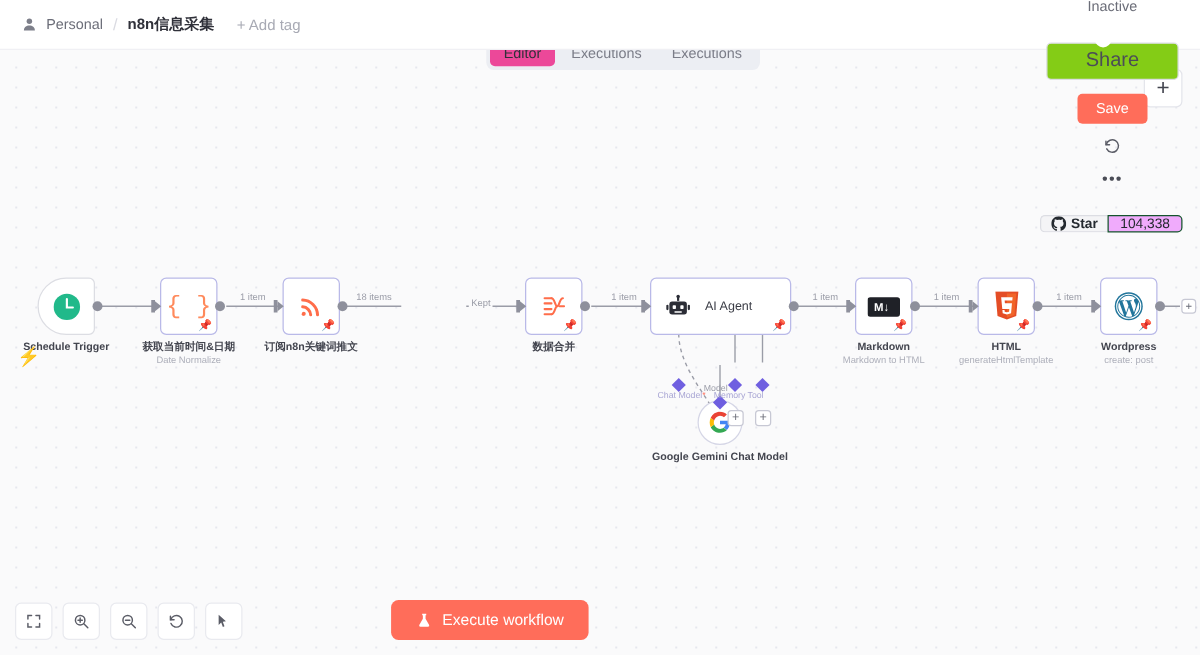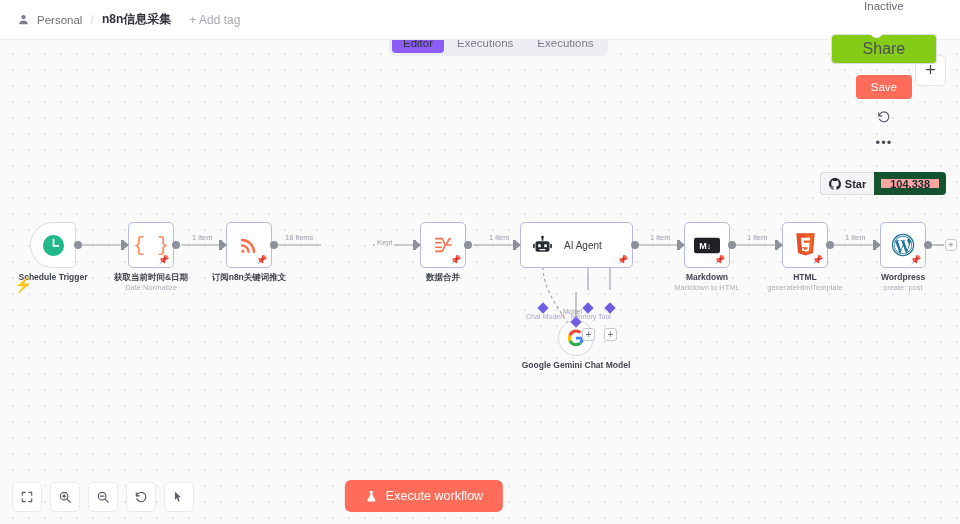--- a/index.html
+++ b/index.html
@@ -56,36 +56,36 @@
     display: flex; align-items: stretch; height: 23px;
     margin-left: 12px; margin-right: 14px;
   }
   .gh-star {
     display: flex; align-items: center; gap: 4px;
     background: #f4f4f6; border: 1px solid #dcdde3; border-right: none;
     border-radius: 4px 0 0 4px; padding: 0 8px;
     font-size: 11px; font-weight: bold; color: #24292f; cursor: pointer;
   }
   .gh-count {
-    display: flex; align-items: center; background: #fca5a5;
-    border: 7px solid #14532d; border-radius: 0 4px 4px 0;
-    padding: 0 9px; font-size: 11px; font-weight: bold; color: #24292f;
+    display: flex; align-items: center; background: #f0abfc;
+    border: 1px solid #14532d; border-radius: 0 4px 4px 0;
+    padding: 0 9px; font-size: 11px; font-weight: normal; color: #24292f;
   }
 
   
   #tabs {
     position: absolute; top: 30px; left: 389px;
     display: flex; align-items: center; gap: 2px;
     background: #eceef3; border-radius: 6px; padding: 3px; z-index: 35;
   }
   .tab {
     font-size: 11.5px; color: #7b7d88; padding: 4px 11px;
     border-radius: 4px; cursor: pointer;
   }
-  .tab.active { background: #8b5cf6; color: #2f3039; font-weight: 500; }
+  .tab.active { background: #ec4899; color: #2f3039; font-weight: 500; }
 
   
   #canvas {
     position: absolute; top: 40px; left: 0; width: 960px; height: 484px;
     background-color: #fafafb;
     background-image: radial-gradient(circle, #e6e7ee 1px, transparent 1.1px);
     background-size: 16px 16px; background-position: 5px 6px;
   }
   #add-node-btn {
     position: absolute; top: 15px; right: 14px;
@@ -178,21 +178,20 @@
     border: 1px solid #e9eaef; border-radius: 5px;
     display: flex; align-items: center; justify-content: center;
     color: #5b5d67; cursor: pointer;
   }
   #execute-btn {
     position: absolute; left: 50%; transform: translateX(-50%); bottom: 12px;
     background: #ff6d5a; color: #fff; border: none; border-radius: 6px;
     height: 32px; padding: 0 20px; display: flex; align-items: center;
     gap: 8px; font-size: 12.5px; cursor: pointer; z-index: 20;
     font-family: "Liberation Sans", sans-serif;
-    margin-left: 32px;
   }
 </style>
 </head>
 <body>
 
 <div id="app">
 
   <div id="header">
     <div class="hdr-left">
       <svg class="person-icon" viewBox="0 0 16 16" fill="currentColor">

